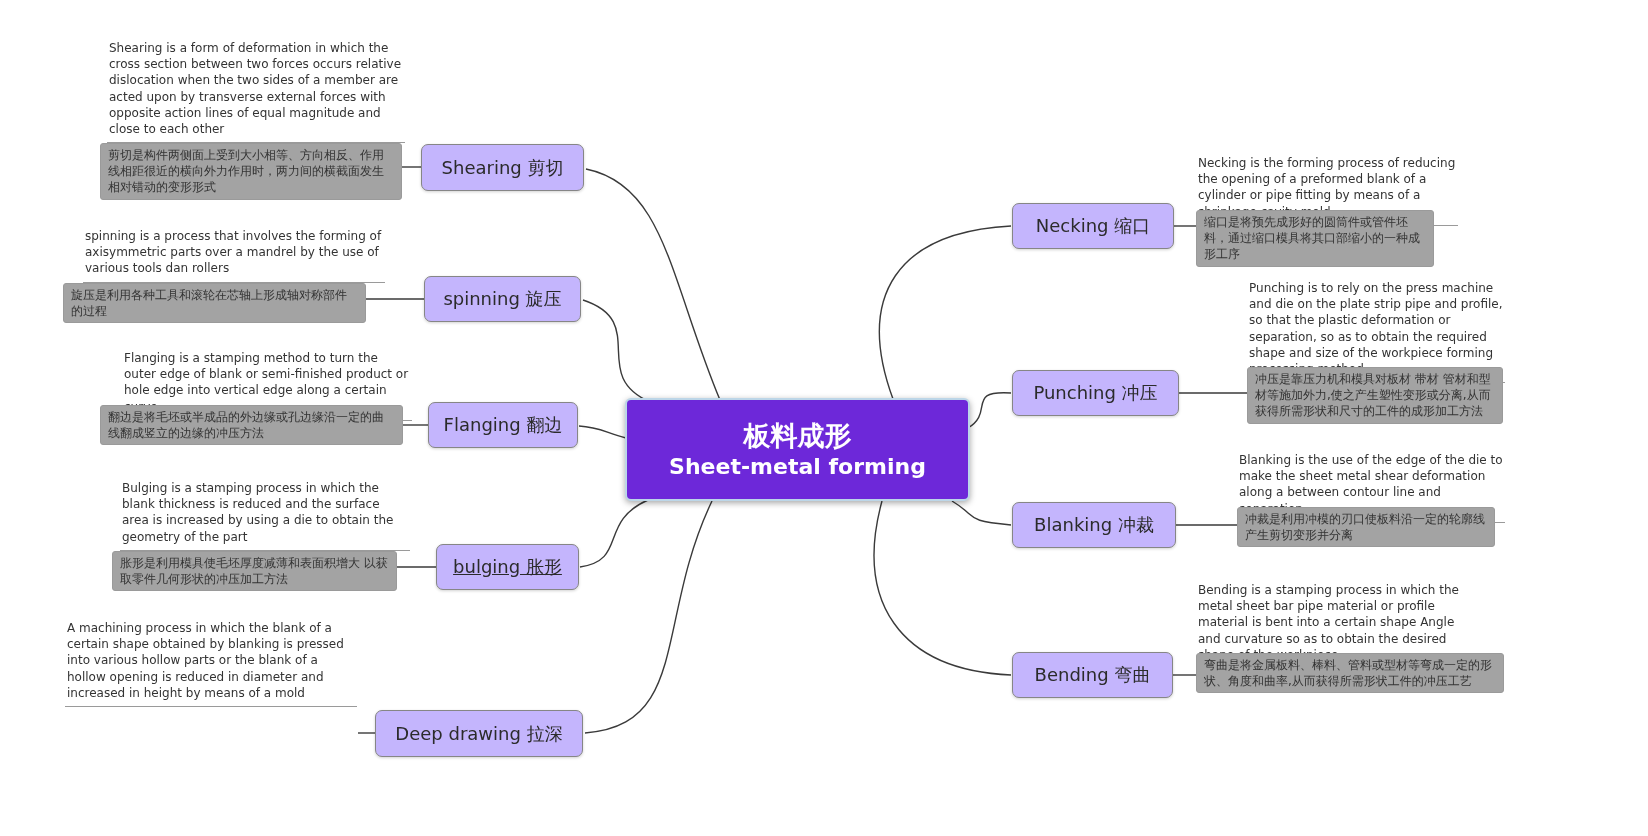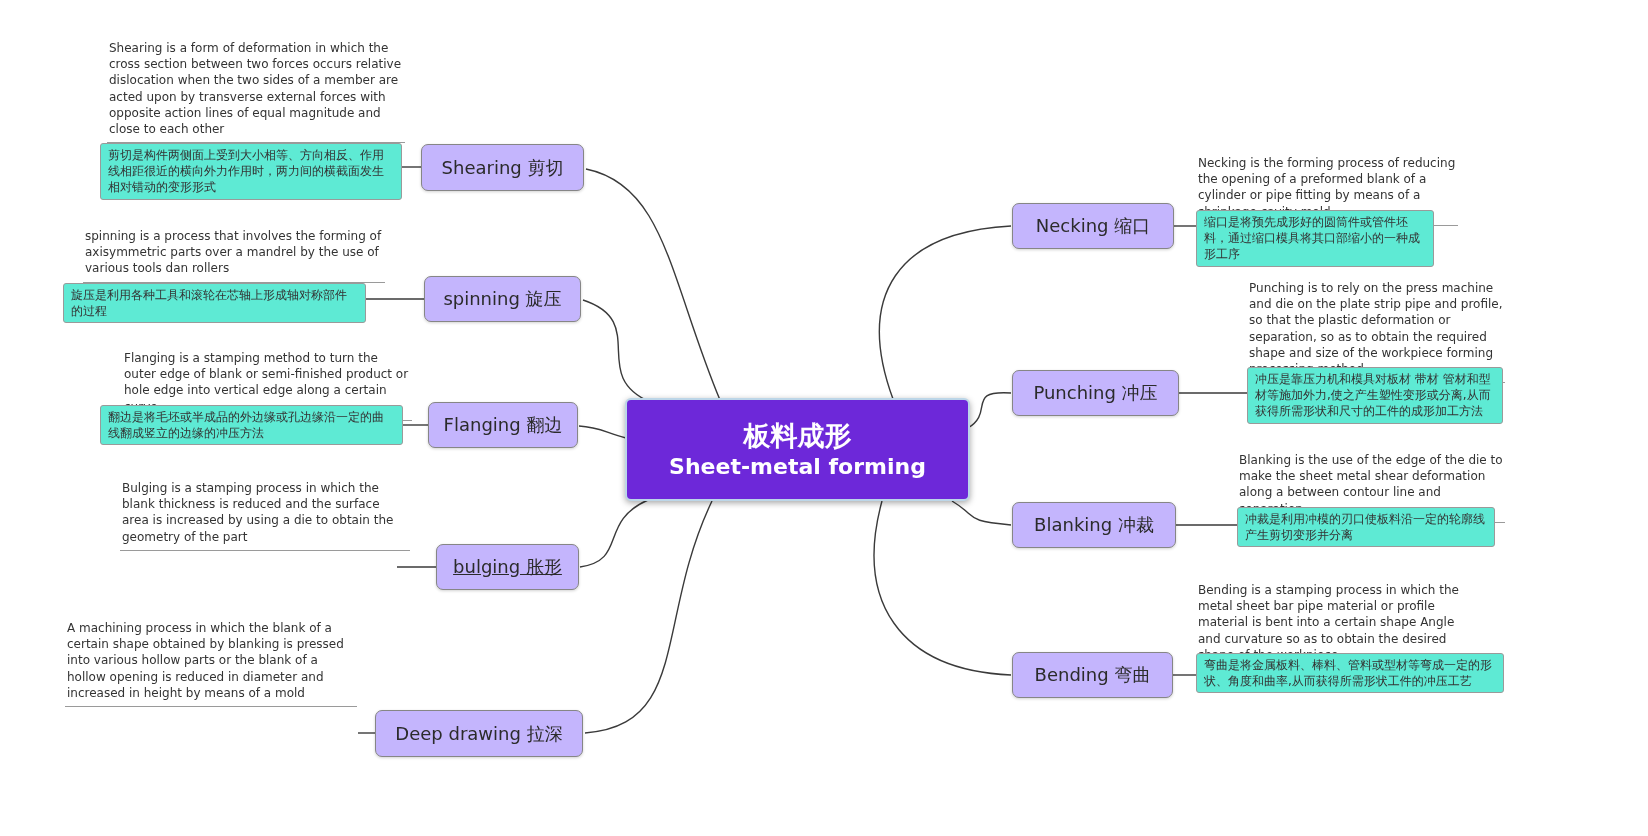--- a/index.html
+++ b/index.html
@@ -61,21 +61,21 @@
     text-align: left;
   }
   .note-zh {
     position: absolute;
     box-sizing: border-box;
     font-size: 12px;
     line-height: 1.35;
     color: #333333;
     border: 1px solid #9a9a9a;
     border-radius: 3px;
-    background: #5eead4;
+    background: #a3a3a3;
     padding: 3px 7px;
     z-index: 1;
     text-align: left;
   }
 </style>
 </head>
 <body>
 
 <div id="canvas">
 
@@ -116,20 +116,21 @@
   <div class="node" style="left:424px; top:276px; width:157px; height:46px;">spinning 旋压</div>
   <div class="note-en" style="left:83px; top:228px; width:302px;">spinning is a process that involves the forming of axisymmetric parts over a mandrel by the use of various tools dan rollers</div>
   <div class="note-zh" style="left:63px; top:283px; width:303px;">旋压是利用各种工具和滚轮在芯轴上形成轴对称部件的过程</div>
 
   <div class="node" style="left:428px; top:402px; width:150px; height:46px;">Flanging 翻边</div>
   <div class="note-en" style="left:122px; top:350px; width:290px;">Flanging is a stamping method to turn the outer edge of blank or semi-finished product or hole edge into vertical edge along a certain curve</div>
   <div class="note-zh" style="left:100px; top:405px; width:303px;">翻边是将毛坯或半成品的外边缘或孔边缘沿一定的曲线翻成竖立的边缘的冲压方法</div>
 
   <div class="node" style="left:436px; top:544px; width:143px; height:46px;text-decoration:underline;">bulging 胀形</div>
   <div class="note-en" style="left:120px; top:480px; width:290px;">Bulging is a stamping process in which the blank thickness is reduced and the surface area is increased by using a die to obtain the geometry of the part</div>
+  <div class="note-zh" style="left:112px; top:551px; width:285px;">胀形是利用模具使毛坯厚度减薄和表面积增大 以获取零件几何形状的冲压加工方法</div>
 
   <div class="node" style="left:375px; top:710px; width:208px; height:47px;">Deep drawing 拉深</div>
   <div class="note-en" style="left:65px; top:620px; width:292px;">A machining process in which the blank of a certain shape obtained by blanking is pressed into various hollow parts or the blank of a hollow opening is reduced in diameter and increased in height by means of a mold</div>
 
   <div class="node" style="left:1012px; top:203px; width:162px; height:46px;">Necking 缩口</div>
   <div class="note-en" style="left:1196px; top:155px; width:262px;">Necking is the forming process of reducing the opening of a preformed blank of a cylinder or pipe fitting by means of a shrinkage cavity mold</div>
   <div class="note-zh" style="left:1196px; top:210px; width:238px;">缩口是将预先成形好的圆筒件或管件坯料，通过缩口模具将其口部缩小的一种成形工序</div>
 
   <div class="node" style="left:1012px; top:370px; width:167px; height:46px;">Punching 冲压</div>
   <div class="note-en" style="left:1247px; top:280px; width:258px;">Punching is to rely on the press machine and die on the plate strip pipe and profile, so that the plastic deformation or separation, so as to obtain the required shape and size of the workpiece forming processing method</div>

